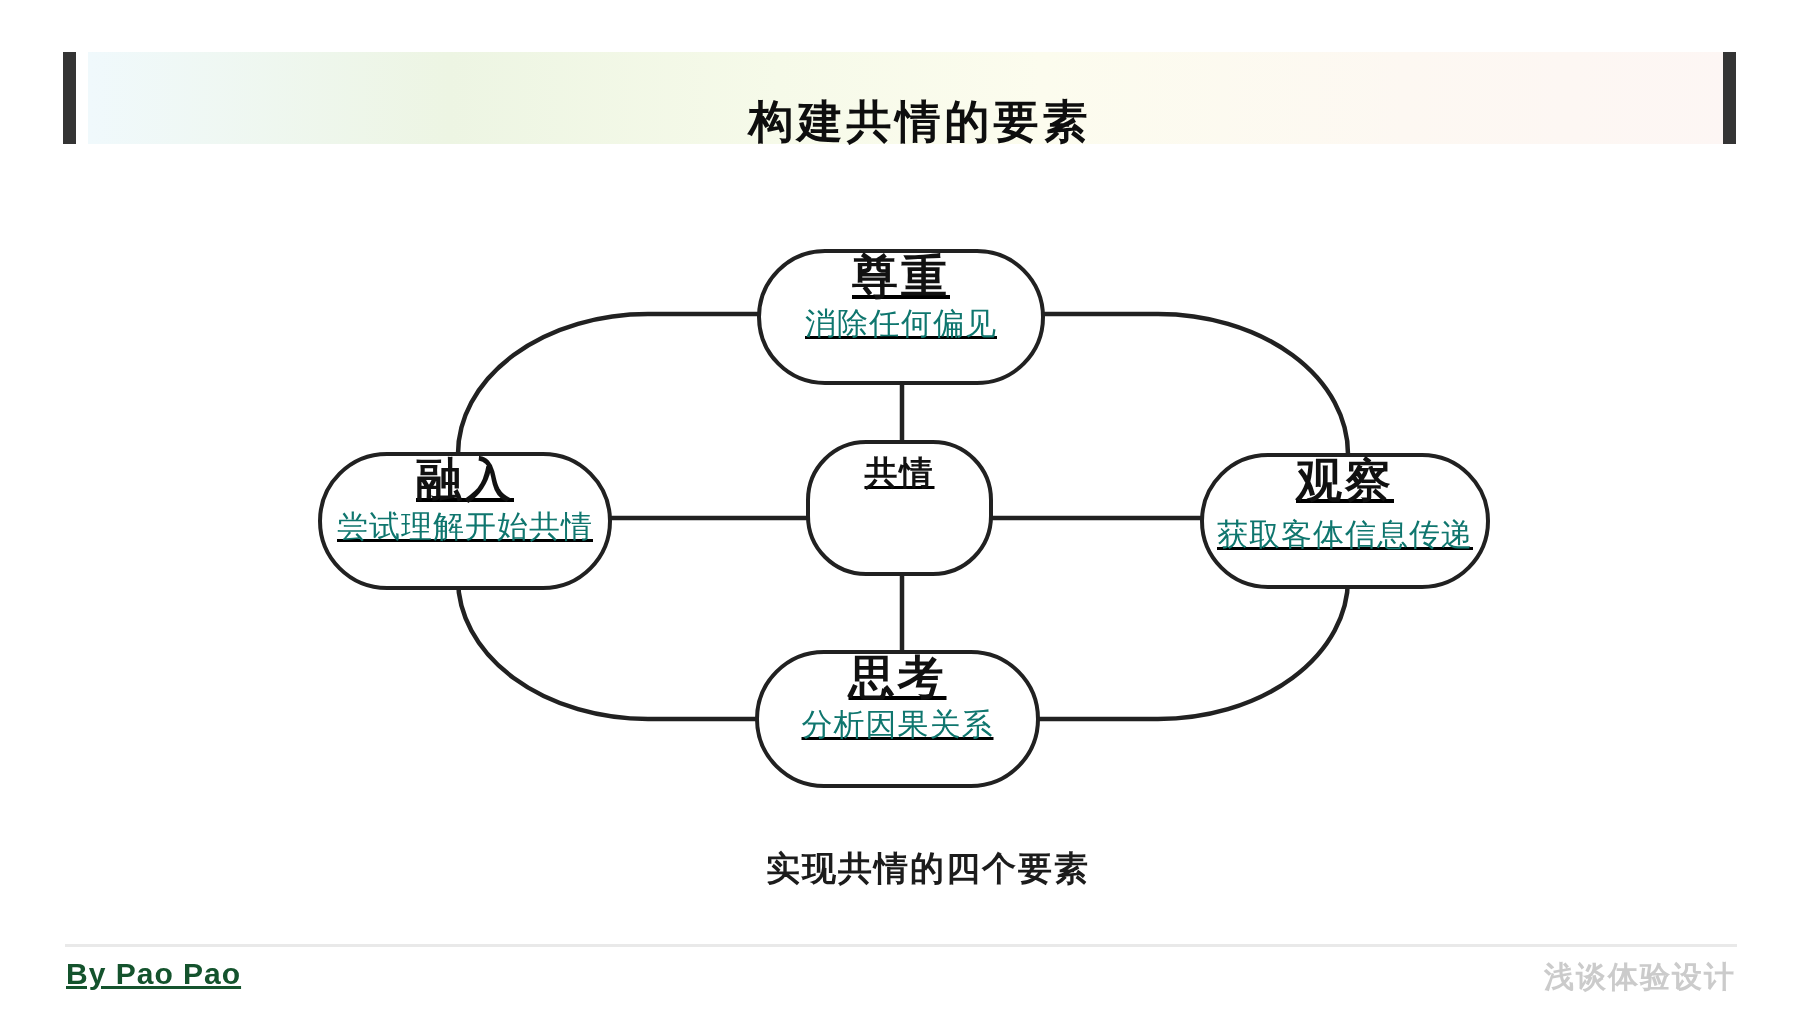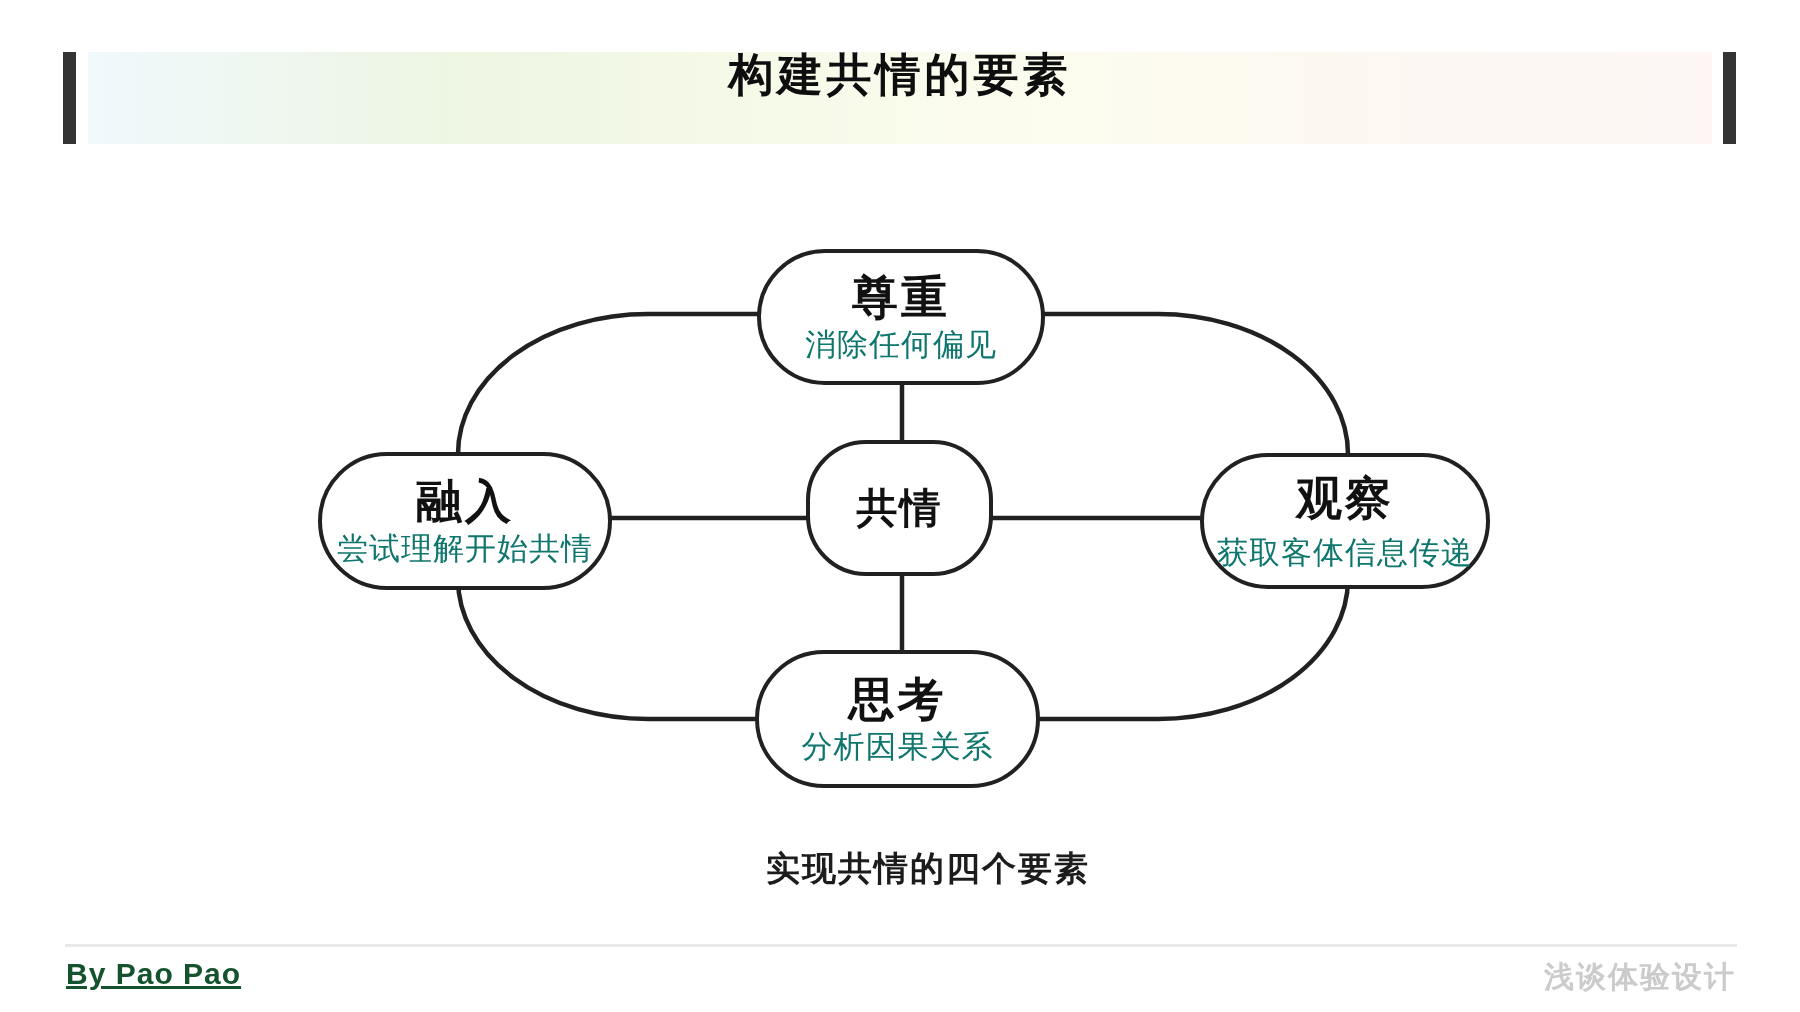--- a/index.html
+++ b/index.html
@@ -29,22 +29,23 @@
     width: 1624px;
     height: 92px;
     background: linear-gradient(90deg,
       #f0f9fc 0%,
       #edf5e3 22%,
       #f6fae9 42%,
       #fcfcee 58%,
       #fdf8f2 80%,
       #fdf6f4 100%);
     display: flex;
-    align-items: flex-start;
+    align-items: flex-end;
     justify-content: center;
+    padding-left: 20px;
   }
   .page-title {
     font-size: 45px;
     font-weight: 900;
     color: #0e0e0e;
     letter-spacing: 4px;
     line-height: 1;
   }
 
   
@@ -55,23 +56,23 @@
   }
   .node {
     position: absolute;
     background: #ffffff;
     border: 4.5px solid #212121;
     border-radius: 72px;
     box-sizing: border-box;
     display: flex;
     flex-direction: column;
     align-items: center;
-    justify-content: center;
     gap: 9px;
     text-align: center;
+    text-decoration: underline;
   }
   .node-title {
     font-size: 46px;
     font-weight: 900;
     color: #111111;
     letter-spacing: 3px;
     line-height: 1;
     white-space: nowrap;
   }
   .node-sub {
@@ -80,21 +81,21 @@
     color: #0f766e;
     letter-spacing: 1px;
     line-height: 1;
     white-space: nowrap;
   }
   .node-top    { left: 757px;  top: 249px; width: 288px; height: 136px; }
   .node-left   { left: 318px;  top: 452px; width: 294px; height: 138px; }
   .node-right  { left: 1200px; top: 453px; width: 290px; height: 136px; gap: 16px; }
   .node-bottom { left: 755px;  top: 650px; width: 285px; height: 138px; }
   .node-center { left: 806px;  top: 440px; width: 187px; height: 136px; border-radius: 60px; }
-  .node-center .node-title { font-size: 41px; letter-spacing: 2px; }
+  .node-center .node-title { font-size: 33px; letter-spacing: 2px; margin-top: 12px; }
 
   .diagram-caption {
     position: absolute;
     left: 0;
     top: 846px;
     width: 1800px;
     text-align: center;
     font-size: 34px;
     font-weight: 900;
     color: #1c1c1c;

